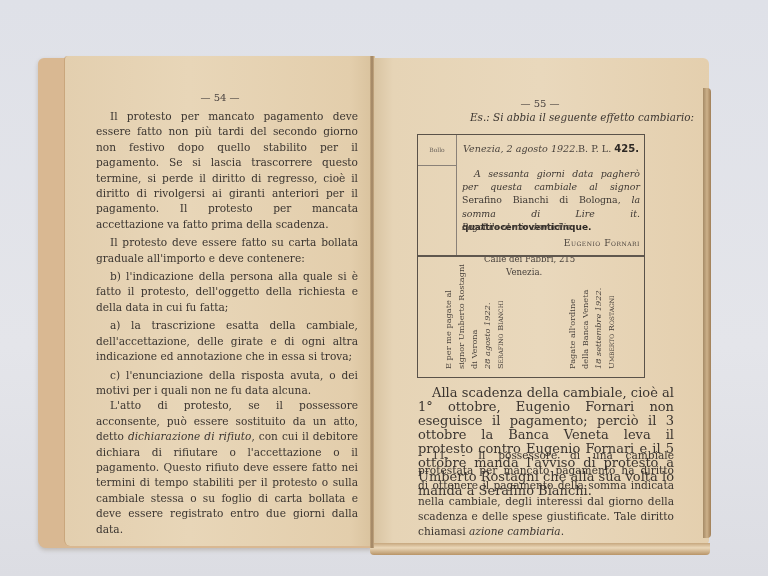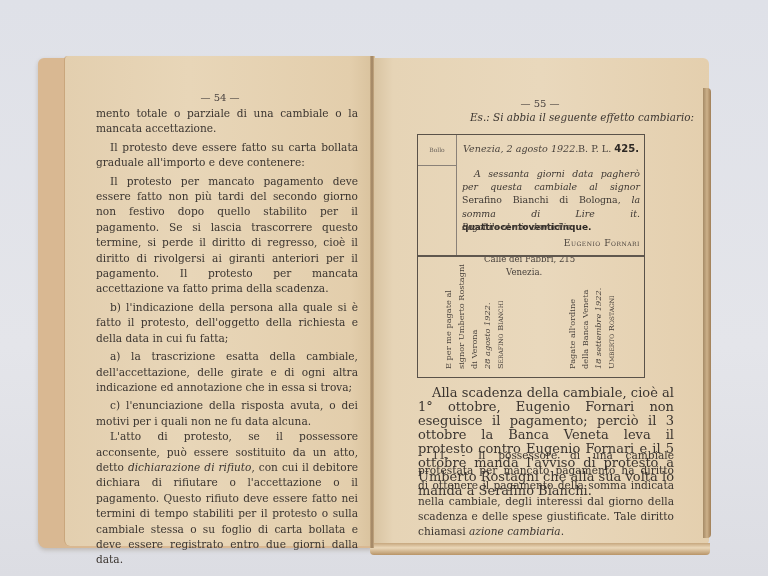--- a/index.html
+++ b/index.html
@@ -100,23 +100,22 @@
 
 <div class="page-left-under"></div>
 <div class="page-left"></div>
 <div class="page-right"></div>
 <div class="right-edge"></div>
 <div class="bottom-edge"></div>
 <div class="gutter"></div>
 
 <div class="folio" style="left:180px; top:92px; width:80px;">— 54 —</div>
 <div class="text" id="left-text">
-  <p>mento totale o parziale di una cambiale o la mancata accettazione.</p>
+  <p class="ind gap">Il protesto per mancato pagamento deve essere fatto non più tardi del secondo giorno non festivo dopo quello stabilito per il pagamento. Se si lascia trascorrere questo termine, si perde il diritto di regresso, cioè il diritto di rivolgersi ai giranti anteriori per il pagamento. Il protesto per mancata accettazione va fatto prima della scadenza.</p>
   <p class="ind gap">Il protesto deve essere fatto su carta bollata graduale all'importo e deve contenere:</p>
-  <p class="ind gap">Il protesto per mancato pagamento deve essere fatto non più tardi del secondo giorno non festivo dopo quello stabilito per il pagamento. Se si lascia trascorrere questo termine, si perde il diritto di regresso, cioè il diritto di rivolgersi ai giranti anteriori per il pagamento. Il protesto per mancata accettazione va fatto prima della scadenza.</p>
   <p class="ind gap">b) l'indicazione della persona alla quale si è fatto il protesto, dell'oggetto della richiesta e della data in cui fu fatta;</p>
   <p class="ind gap">a) la trascrizione esatta della cambiale, dell'accettazione, delle girate e di ogni altra indicazione ed annotazione che in essa si trova;</p>
   <p class="ind gap">c) l'enunciazione della risposta avuta, o dei motivi per i quali non ne fu data alcuna.</p>
   <p class="ind"><span>L'atto di protesto, se il possessore acconsente, può essere sostituito da un atto, detto </span><i>dichiarazione di rifiuto</i><span>, con cui il debitore dichiara di rifiutare o l'accettazione o il pagamento. Questo rifiuto deve essere fatto nei termini di tempo stabiliti per il protesto o sulla cambiale stessa o su foglio di carta bollata e deve essere registrato entro due giorni dalla data.</span></p>
 
 </div>
 
 <div class="folio" style="left:500px; top:98px; width:80px;">— 55 —</div>
 <div class="text" id="right-intro">Es.: Si abbia il seguente effetto cambiario:</div>
 

